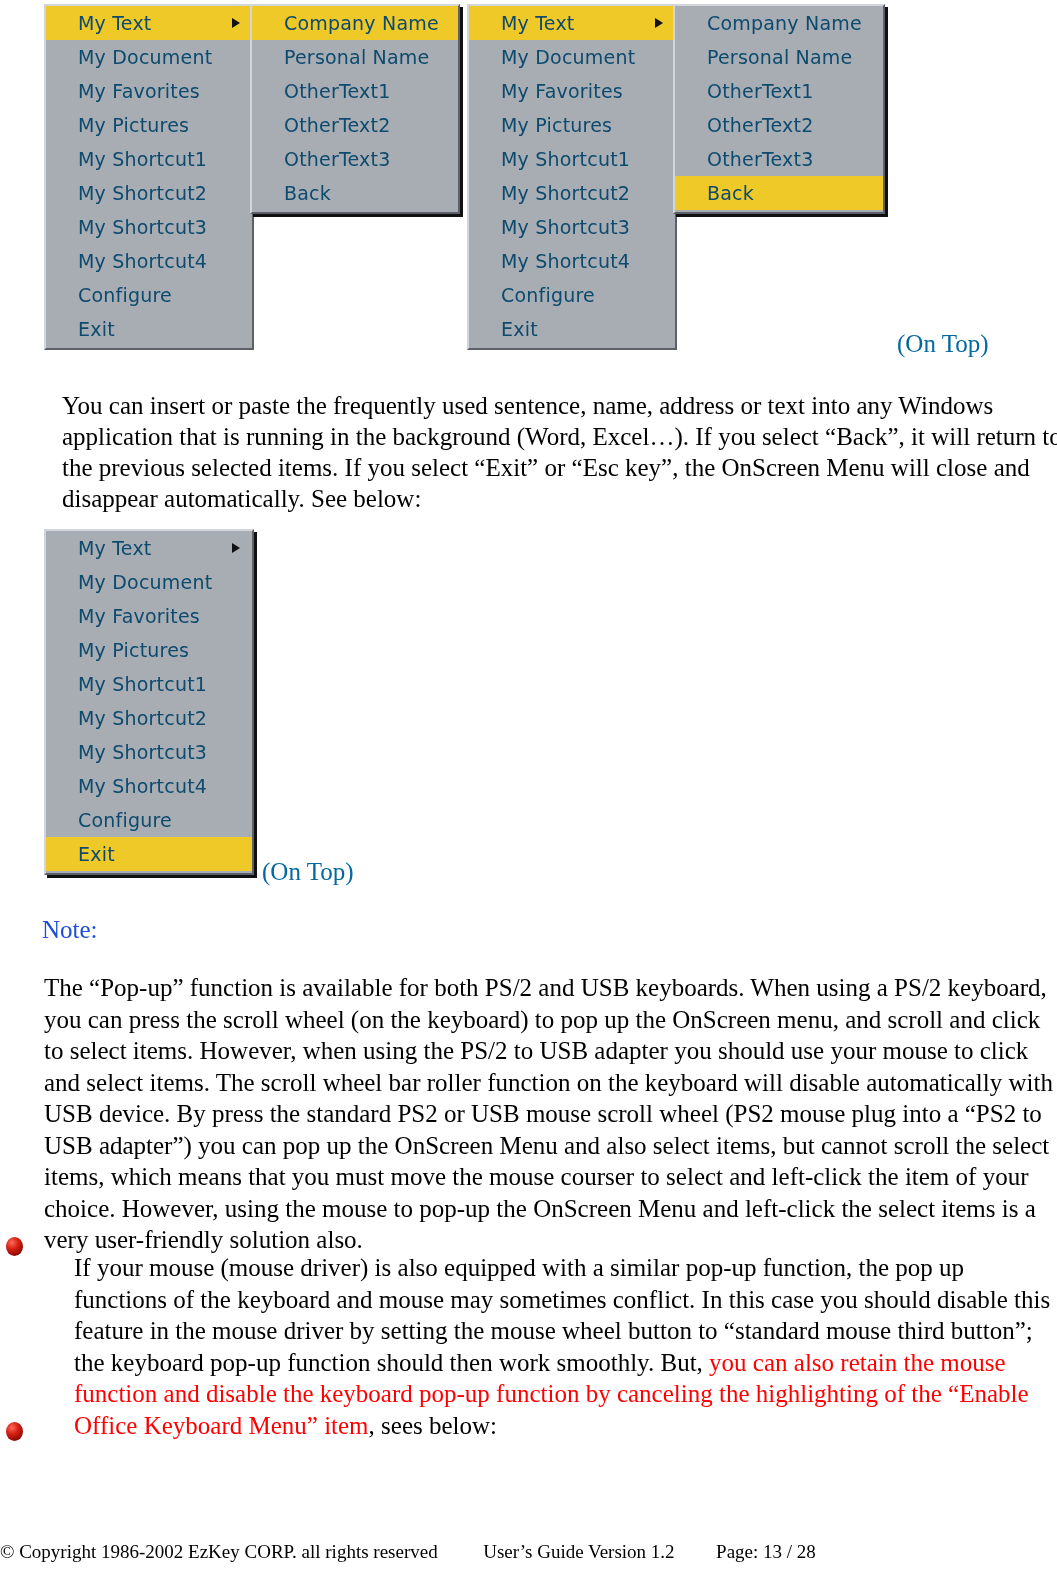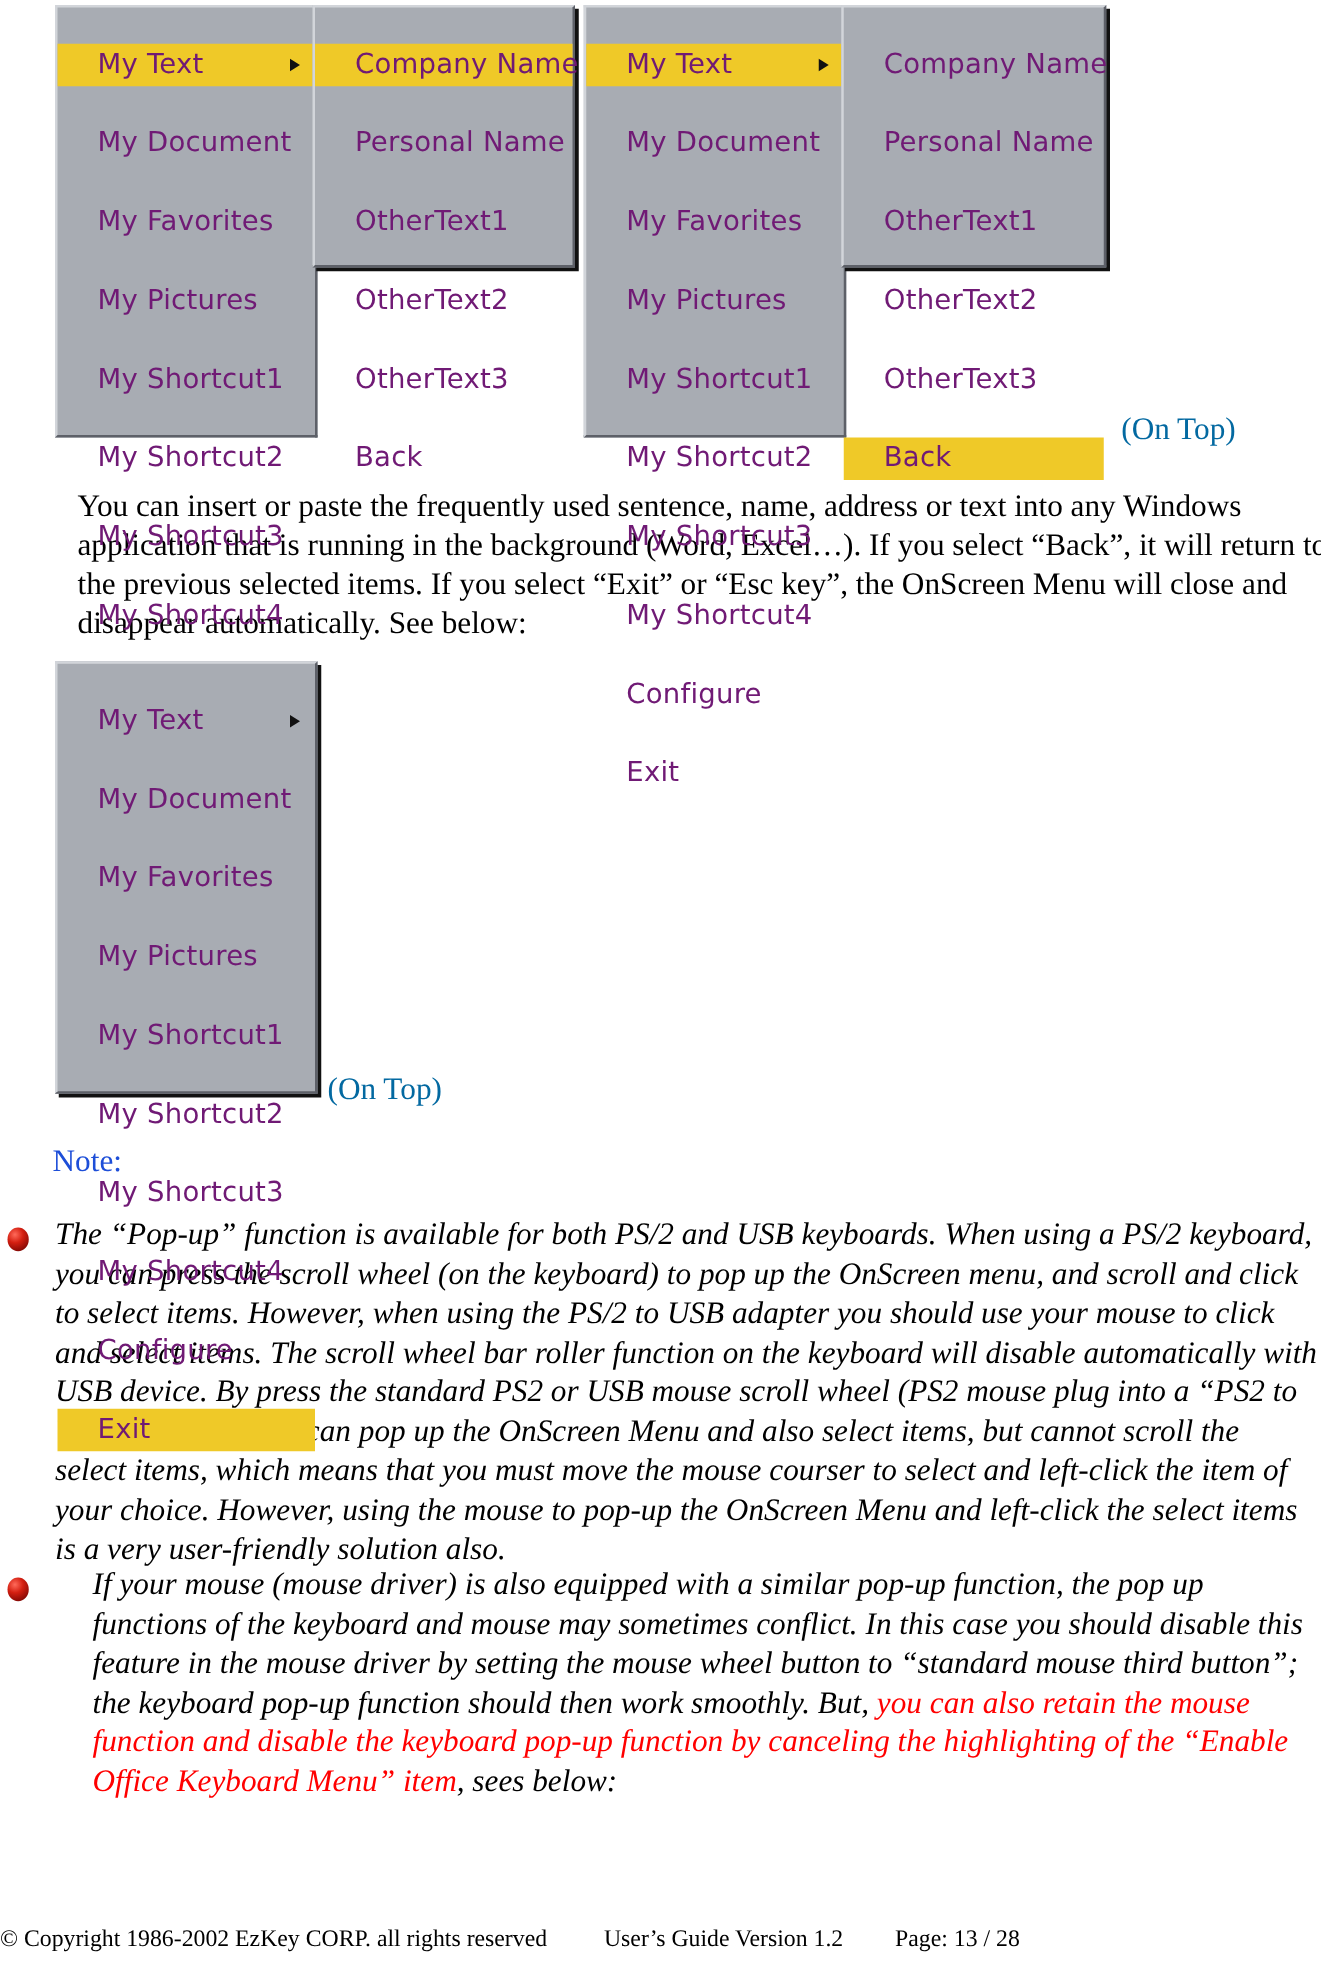--- a/index.html
+++ b/index.html
@@ -27,26 +27,25 @@
     box-shadow: 3px 3px 0 #111111;
     font-family: "DejaVu Sans", "Liberation Sans", sans-serif;
     box-sizing: border-box;
   }
   .menu.noshadow { box-shadow: none; }
   .menu-item {
     height: 34px;
     line-height: 34px;
     padding-left: 32px;
     padding-right: 10px;
-    font-size: 22px;
-    color: #701a75;
+    font-size: 19px;
+    color: #0c4a6e;
     white-space: nowrap;
     position: relative;
     letter-spacing: 0.2px;
-    margin-top: 29px;
   }
   .menu-item.highlight {
     background: #efc928;
   }
   .menu-item .arrow {
     position: absolute;
     right: 12px;
     top: 50%;
     transform: translateY(-50%);
     width: 0; height: 0;
@@ -74,22 +73,21 @@
     margin-left: 20px;
   }
   .note-label {
     position: absolute;
     font-size: 25px;
     color: #1d4ed8;
   }
   .bullet-block {
     position: absolute;
     display: flex;
-    align-items: flex-start;
-    font-style: italic;
+    align-items: flex-end;
   }
   .bullet-dot {
     width: 17px;
     height: 19px;
     border-radius: 50%;
     margin-top: 10px;
     margin-right: 0px;
     flex: 0 0 auto;
     background: radial-gradient(circle at 35% 30%, #ff6a5a 0%, #d41f11 38%, #8d0b06 75%, #5b0603 100%);
   }

